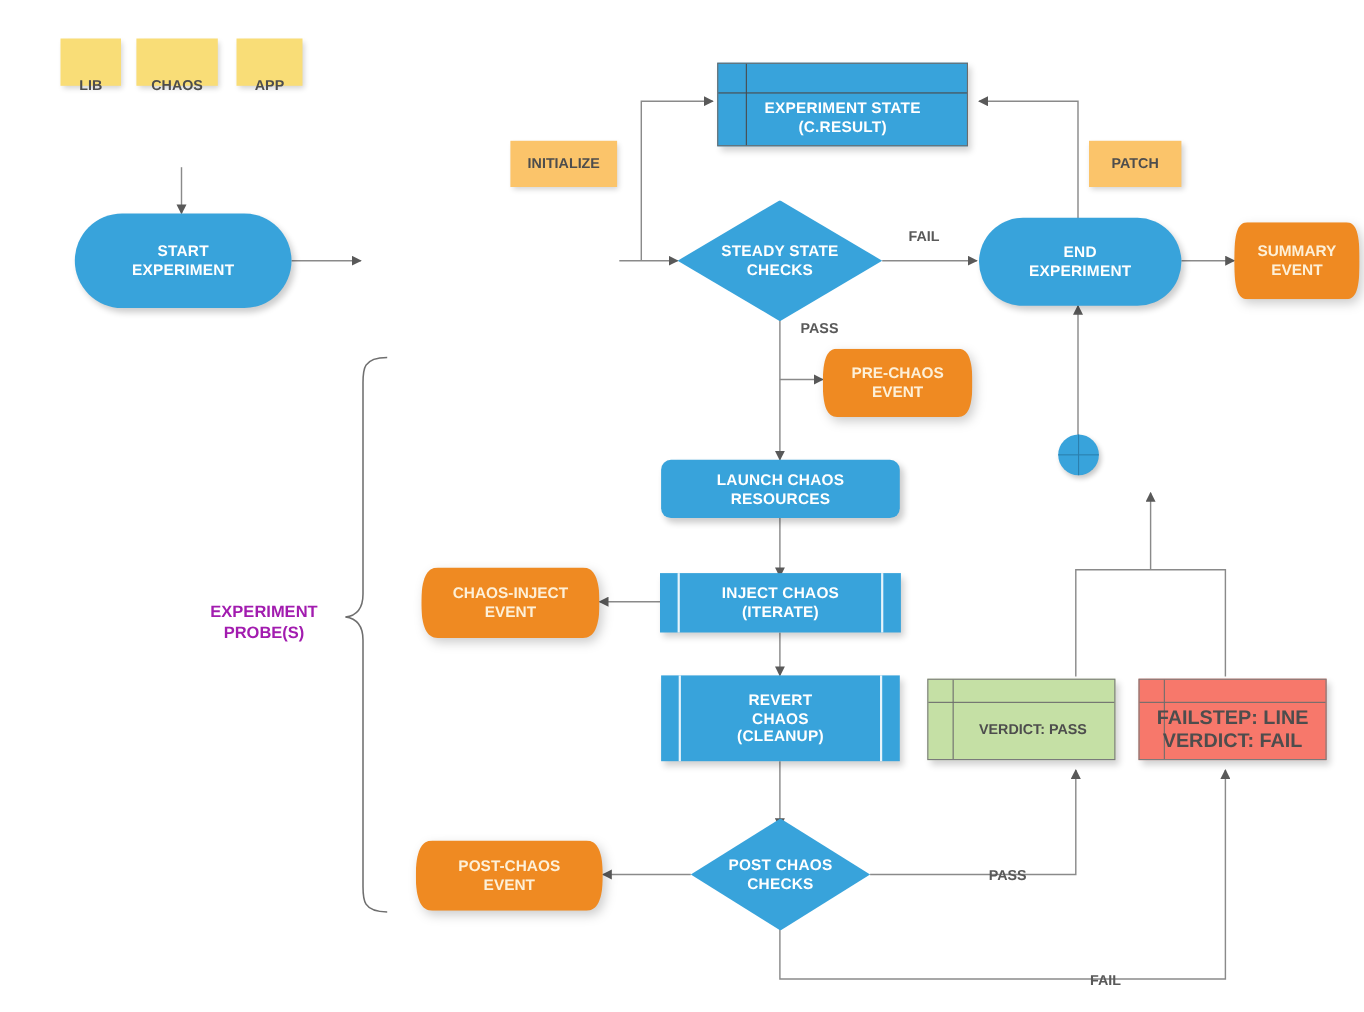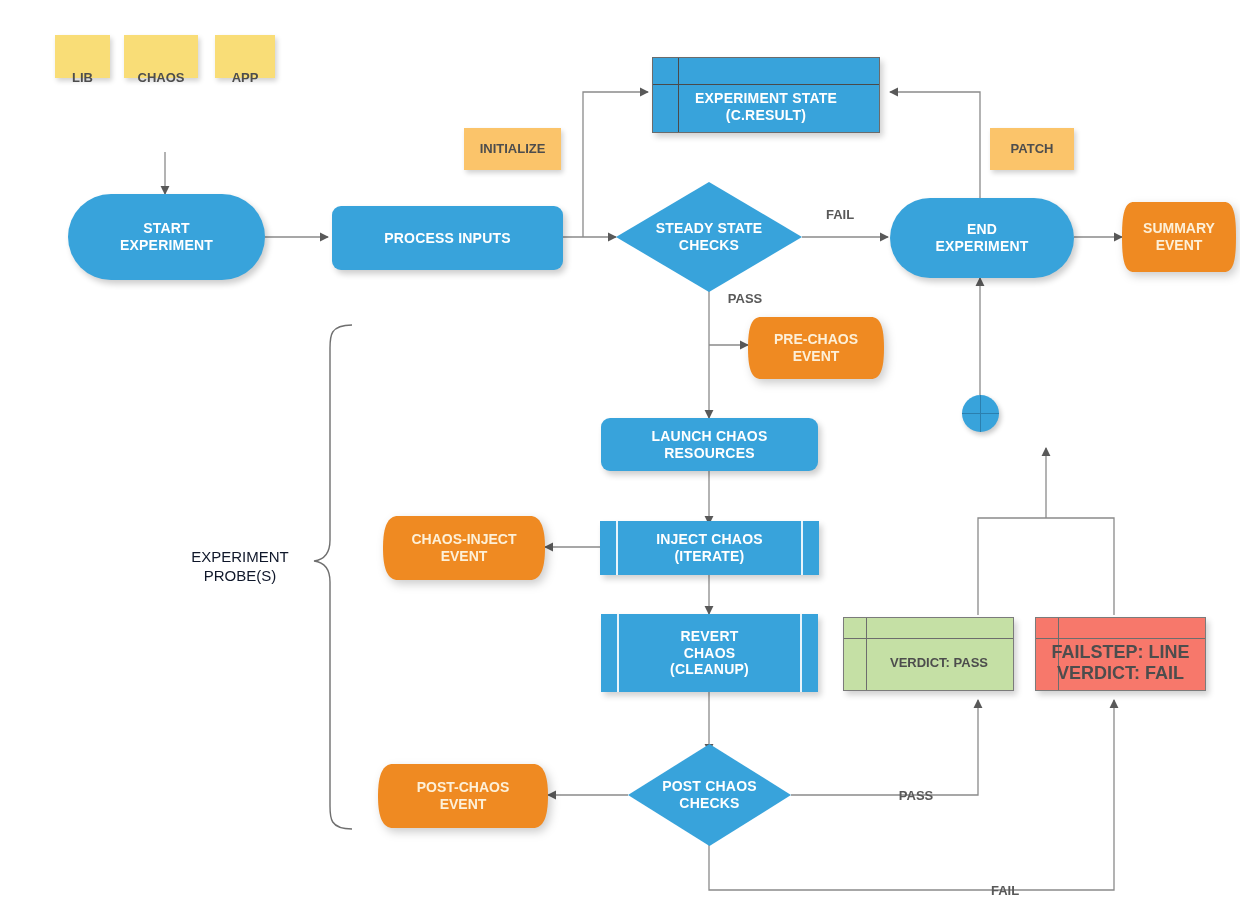--- a/index.html
+++ b/index.html
@@ -10,21 +10,21 @@
     overflow:hidden;
   }
   #canvas{position:relative;width:1240px;height:920px;background:#fff;}
   svg.layer{position:absolute;left:0;top:0;width:1240px;height:920px;}
   .node{position:absolute;box-sizing:border-box;display:flex;align-items:center;justify-content:center;text-align:center;}
   .node .lbl{position:relative;z-index:3;line-height:1.18;white-space:pre-line;}
 
   
   .t-white{color:#ffffff;font-weight:bold;font-size:14px;letter-spacing:.2px;}
   .t-edge{font-family:"Liberation Sans","DejaVu Sans",sans-serif;font-size:13px;font-weight:bold;fill:#595959;}
-  .brace-label{color:#0f172a;font-weight:normal;font-size:15px;line-height:1.25;text-align:center;}
+  .brace-label{color:#a21caf;font-weight:bold;font-size:15px;line-height:1.25;text-align:center;}
 
   
   .tag{background:#f9dd77;box-shadow:2px 3px 5px rgba(0,0,0,.18);}
   .tag .lbl{color:#4d4d4d;font-weight:bold;font-size:13px;margin-top:43px;}
 
   
   .annot{background:#fbc46a;box-shadow:2px 3px 5px rgba(0,0,0,.18);}
   .annot .lbl{color:#4d4d4d;font-weight:bold;font-size:13px;}
 
   
@@ -148,23 +148,20 @@
   <div class="node tag" style="left:215px;top:35px;width:60px;height:43px;">
     <span class="lbl">APP</span>
   </div>
 
 
   <div class="node blue pill shadow" style="left:68px;top:194px;width:197px;height:86px;">
     <span class="lbl t-white">START
 EXPERIMENT</span>
   </div>
 
-  <div class="node blue rrect shadow" style="left:332px;top:206px;width:231px;height:64px;">
-    <span class="lbl t-white">PROCESS INPUTS</span>
-  </div>
 
   <div class="node annot" style="left:464px;top:128px;width:97px;height:42px;">
     <span class="lbl">INITIALIZE</span>
   </div>
 
   <div class="node tbl" style="left:652px;top:57px;width:228px;height:76px;">
     <span class="lbl t-white">EXPERIMENT STATE
 (C.RESULT)</span>
   </div>
 

